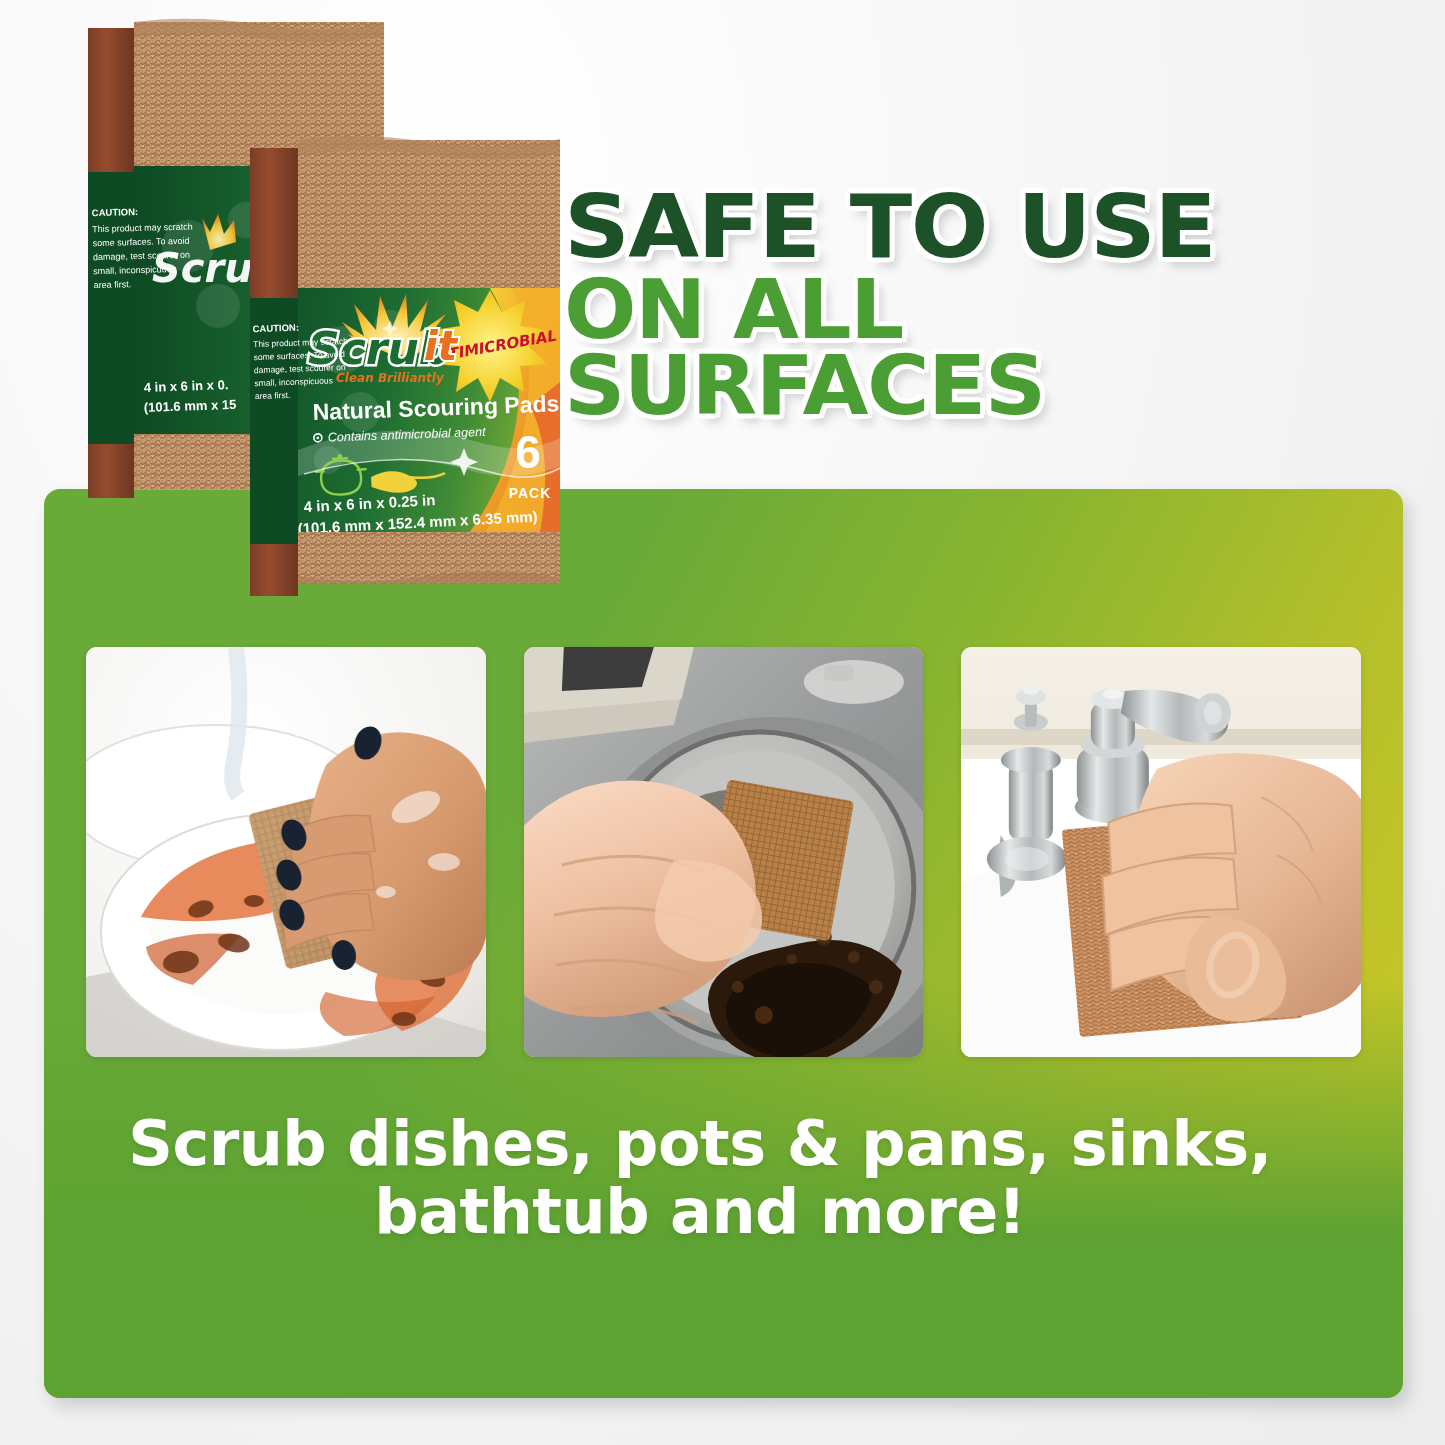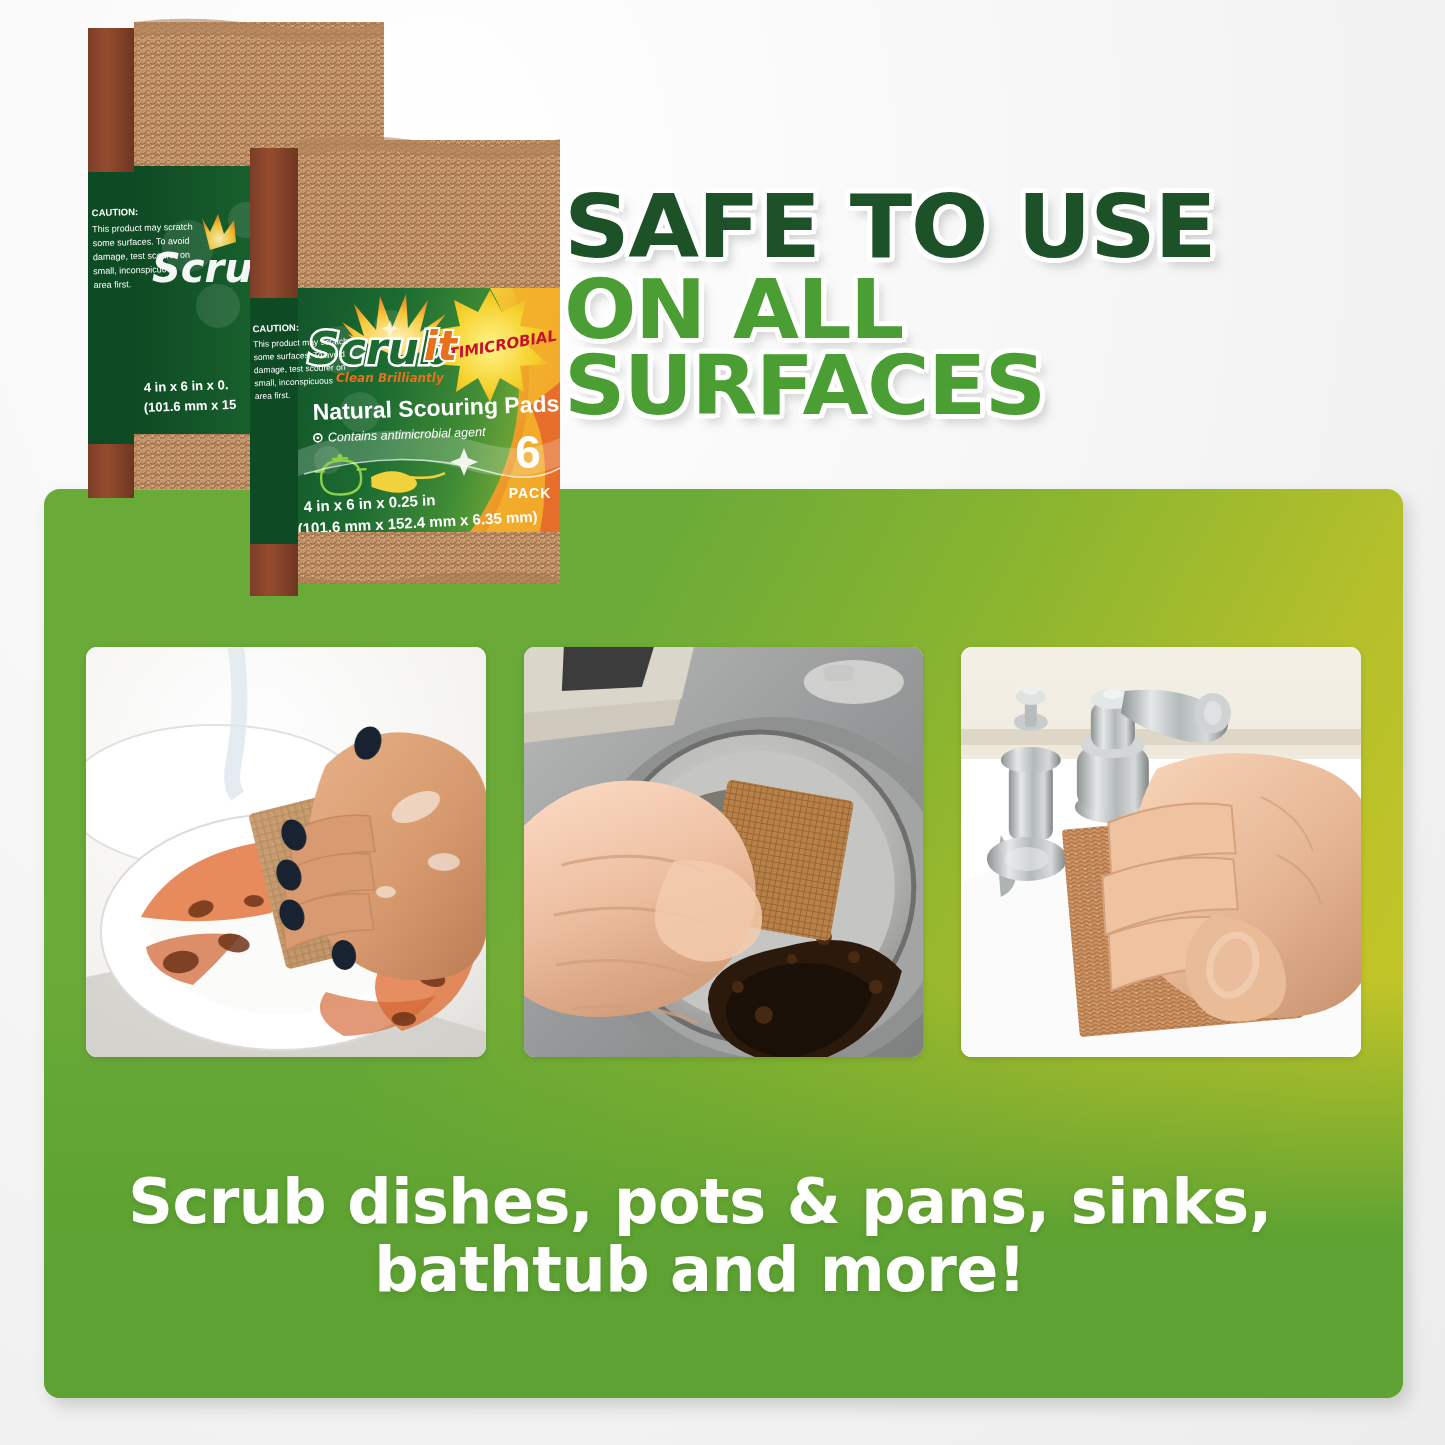--- a/index.html
+++ b/index.html
@@ -86,21 +86,21 @@
     overflow:hidden;
     position:relative;
     background:#e9e9e7;
     box-shadow:0 2px 6px rgba(0,0,0,.12);
   }
   .photo svg { display:block; width:100%; height:100%; }
 
   
   .tagline {
     position:absolute;
-    left:110px; top:1168px;
+    left:110px; top:1110px;
     width:1180px;
     text-align:center;
     color:#ffffff;
     font-family:"DejaVu Sans", sans-serif;
     font-weight:700;
     font-size:62px;
     line-height:1.10;
     letter-spacing:-0.5px;
     z-index:20;
     text-shadow:0 2px 5px rgba(40,80,25,.20);

